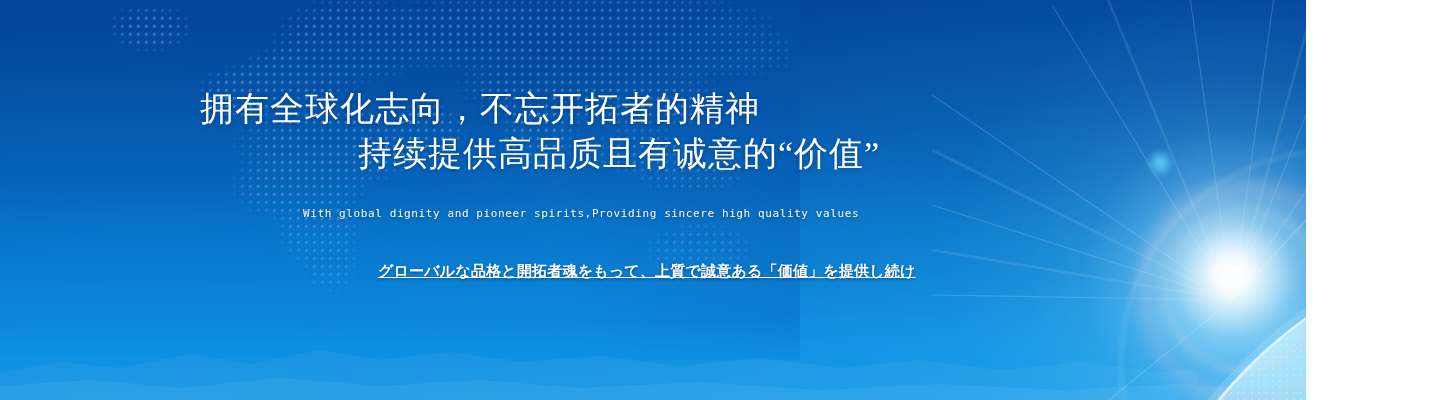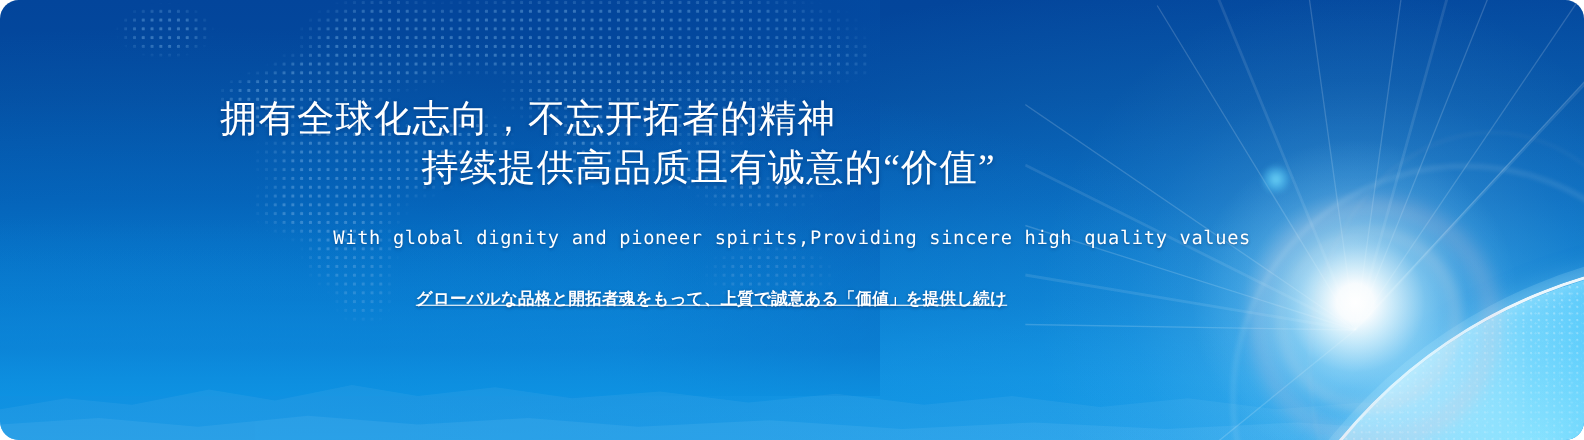--- a/index.html
+++ b/index.html
@@ -2,34 +2,33 @@
 <html><head>
 <meta charset="utf-8">
 <style>
   html, body {
     margin: 0;
     padding: 0;
     background: #ffffff;
   }
   #banner {
     position: relative;
-    width: 1440px;
+    width: 1306px;
     height: 400px;
     overflow: hidden;
     font-family: "Liberation Sans", sans-serif;
     
     background:
       linear-gradient(to bottom,
         #03459b 0%,
         #034a9e 22%,
         #0053ab 45%,
         #0168bf 68%,
         #0a86d8 86%,
         #0d92e2 100%);
-    border-radius: 17px;
   }
 
   
   .sky-wash {
     position: absolute;
     inset: 0;
     background:
       radial-gradient(120% 150% at 12% 105%, rgba(19,150,230,0.70) 0%, rgba(19,150,230,0.28) 38%, rgba(19,150,230,0) 66%),
       radial-gradient(90% 120% at 88% 78%, rgba(40,175,245,0.55) 0%, rgba(40,175,245,0.18) 45%, rgba(40,175,245,0) 72%);
     pointer-events: none;
@@ -257,28 +256,28 @@
     position: absolute;
     color: #ffffff;
     font-family: "Liberation Serif", "DejaVu Serif", serif;
     font-size: 34px;
     line-height: 1;
     letter-spacing: 1px;
     white-space: nowrap;
     text-shadow: 0 1px 4px rgba(0,24,70,0.35);
   }
   .headline-1 { left: 200px; top: 92px; }
-  .headline-2 { left: 383px; top: 137px; text-align: center; }
+  .headline-2 { left: 358px; top: 137px; text-align: center; }
 
   .subtitle-en {
     position: absolute;
     left: 303px; top: 207px;
     color: #ffffff;
     font-family: "DejaVu Sans Mono", "Liberation Mono", monospace;
-    font-size: 17px;
+    font-size: 11px;
     letter-spacing: 0.6px;
     white-space: nowrap;
     text-shadow: 0 1px 3px rgba(0,24,70,0.40);
     text-align: right;
   }
 
   .subtitle-jp {
     position: absolute;
     left: 378px; top: 262px;
     color: #ffffff;

